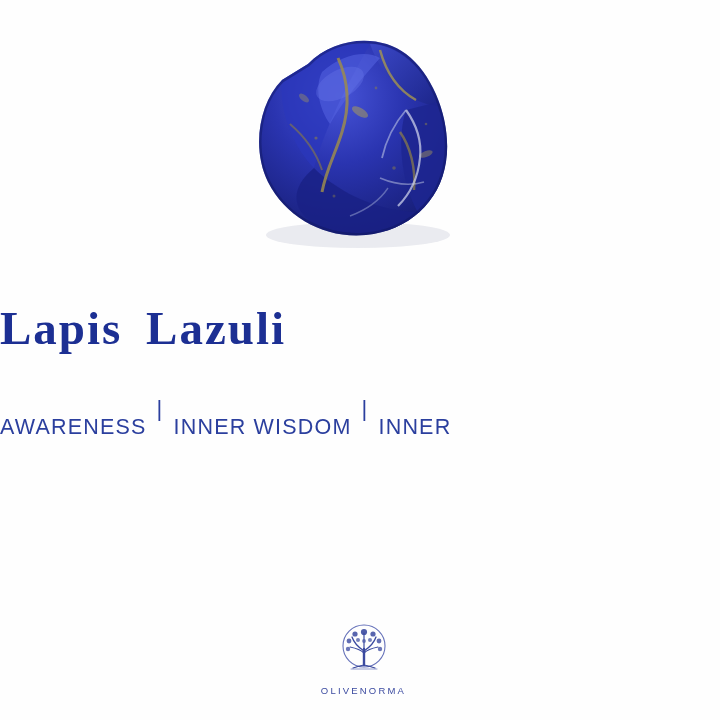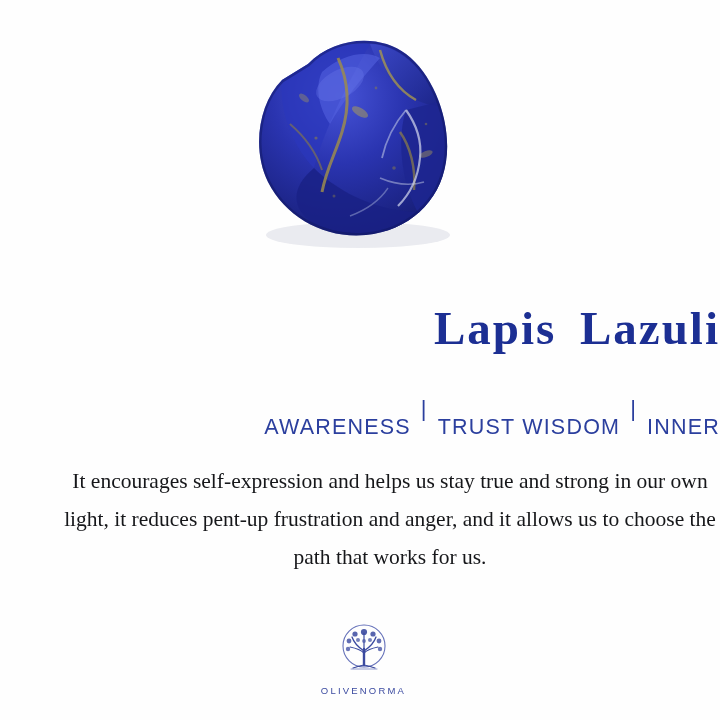--- a/index.html
+++ b/index.html
@@ -14,21 +14,21 @@
     overflow: hidden;
   }
 
   .card {
     position: relative;
     width: 720px;
     height: 720px;
     background: #fefefe;
     display: flex;
     flex-direction: column;
-    align-items: flex-end;
+    align-items: flex-start;
   }
 
   
   .stone-wrap {
     position: relative;
     width: 720px;
     height: 285px;
     display: flex;
     align-items: center;
     justify-content: center;
@@ -166,26 +166,25 @@
         <path d="M78 36 C105 8, 150 6, 176 26 C205 48, 222 96, 216 134 C210 174, 178 203, 136 207 C96 211, 56 190, 38 154 C22 122, 28 76, 52 52 Z" fill="none" stroke="#101760" stroke-width="5" opacity="0.45"></path>
       </g>
     </svg>
   </div>
 
   <div class="title">Lapis  Lazuli</div>
 
   <div class="keywords">
     <span class="keyword">AWARENESS</span>
     <span class="kw-sep">|</span>
-    <span class="keyword">TRUST WISDOM</span>
+    <span class="keyword">INNER WISDOM</span>
     <span class="kw-sep">|</span>
     <span class="keyword">INNER</span>
   </div>
 
-  <p class="description">It encourages self-expression and helps us stay true and strong in our own light, it reduces pent-up frustration and anger, and it allows us to choose the path that works for us.</p>
 
   <div class="logo-block">
     <svg class="logo-mark" width="66" height="62" viewBox="0 0 66 62">
       <circle cx="33" cy="27" r="21" fill="none" stroke="#4a58ad" stroke-width="1.1" opacity="0.85"></circle>
 
       <path d="M33 46 L33 30" stroke="#3b4aa0" stroke-width="2.4" stroke-linecap="round"></path>
       <path d="M33 46 C28 47, 25 48, 22 49" stroke="#3b4aa0" stroke-width="1.2" stroke-linecap="round"></path>
       <path d="M33 46 C38 47, 41 48, 44 49" stroke="#3b4aa0" stroke-width="1.2" stroke-linecap="round"></path>
 
       <path d="M33 32 C27 28, 23 24, 21 18" stroke="#3b4aa0" stroke-width="1.3" fill="none" stroke-linecap="round"></path>

